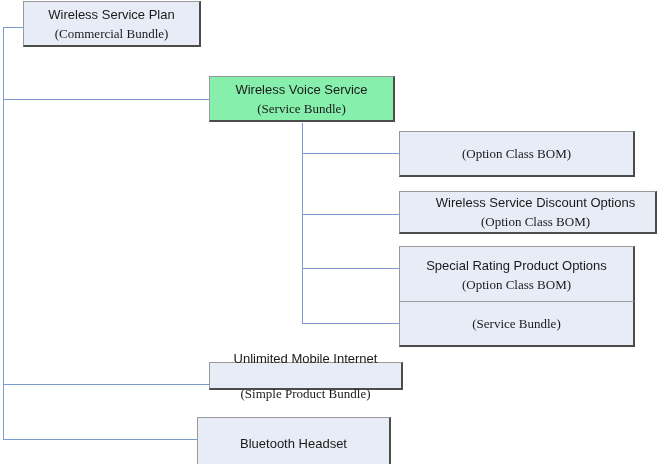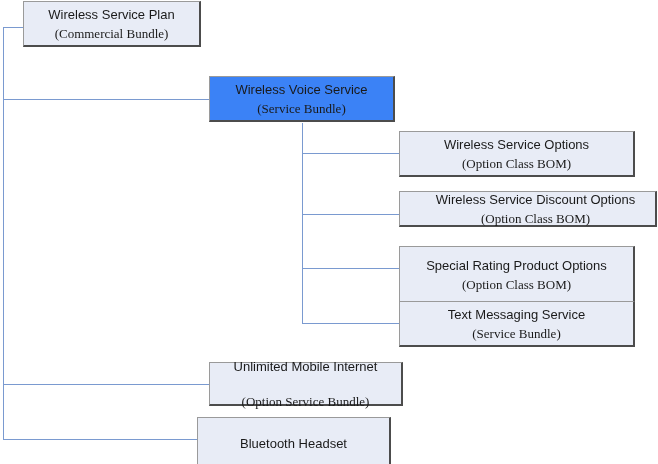--- a/index.html
+++ b/index.html
@@ -60,40 +60,38 @@
     <div class="connector h" style="left: 3px; top: 439px; width: 207px; background: rgb(122, 154, 208);"></div>
     <div class="connector v" style="left: 302px; top: 123px; height: 201px; background: rgb(122, 154, 208);"></div>
     <div class="connector h" style="left: 302px; top: 153px; width: 98px; background: rgb(122, 154, 208);"></div>
     <div class="connector h" style="left: 302px; top: 214px; width: 98px; background: rgb(122, 154, 208);"></div>
     <div class="connector h" style="left: 302px; top: 268px; width: 98px; background: rgb(122, 154, 208);"></div>
     <div class="connector h" style="left: 302px; top: 323px; width: 98px; background: rgb(122, 154, 208);"></div>
     <div class="node" style="left: 23px; top: 1px; width: 178px; height: 46px; background: rgb(232, 236, 246); color: rgb(26, 26, 26);">
       <span class="line1">Wireless Service Plan</span>
       <span class="line2">(Commercial Bundle)</span>
     </div>
-    <div class="node" style="left: 209px; top: 76px; width: 186px; height: 46px; background: #3b82f6; color: rgb(26, 26, 26);">
+    <div class="node" style="left: 209px; top: 76px; width: 186px; height: 46px; background: #86efac; color: rgb(26, 26, 26);">
       <span class="line1">Wireless Voice Service</span>
       <span class="line2">(Service Bundle)</span>
     </div>
     <div class="node" style="left: 399px; top: 131px; width: 236px; height: 46px; background: rgb(232, 236, 246); color: rgb(26, 26, 26);">
-      <span class="line1">Wireless Service Options</span>
       <span class="line2">(Option Class BOM)</span>
     </div>
-    <div class="node" style="left: 399px; top: 191px; width: 258px; height: 36px; background: rgb(232, 236, 246); color: rgb(26, 26, 26); padding-left: 16px;">
+    <div class="node" style="left: 399px; top: 191px; width: 258px; height: 43px; background: rgb(232, 236, 246); color: rgb(26, 26, 26); padding-left: 16px;">
       <span class="line1">Wireless Service Discount Options</span>
       <span class="line2">(Option Class BOM)</span>
     </div>
     <div class="node" style="left: 399px; top: 246px; width: 236px; height: 58px; background: rgb(232, 236, 246); color: rgb(26, 26, 26);">
       <span class="line1">Special Rating Product Options</span>
       <span class="line2">(Option Class BOM)</span>
     </div>
     <div class="node" style="left: 399px; top: 301px; width: 236px; height: 46px; background: rgb(232, 236, 246); color: rgb(26, 26, 26);">
-      <span class="line1">Text Messaging Service</span>
       <span class="line2">(Service Bundle)</span>
     </div>
-    <div class="node" style="left: 209px; top: 362px; width: 194px; height: 44px; background: rgb(232, 236, 246); color: rgb(26, 26, 26); gap: 16px;">
+    <div class="node" style="left: 209px; top: 362px; width: 194px; height: 28px; background: rgb(232, 236, 246); color: rgb(26, 26, 26); gap: 16px;">
       <span class="line1">Unlimited Mobile Internet</span>
-      <span class="line2">(Option Service Bundle)</span>
+      <span class="line2">(Simple Product Bundle)</span>
     </div>
     <div class="node" style="left: 197px; top: 417px; width: 194px; height: 54px; background: rgb(232, 236, 246); color: rgb(26, 26, 26);">
       <span class="line1">Bluetooth Headset</span>
     </div>
   </div>
 
 </body></html>

